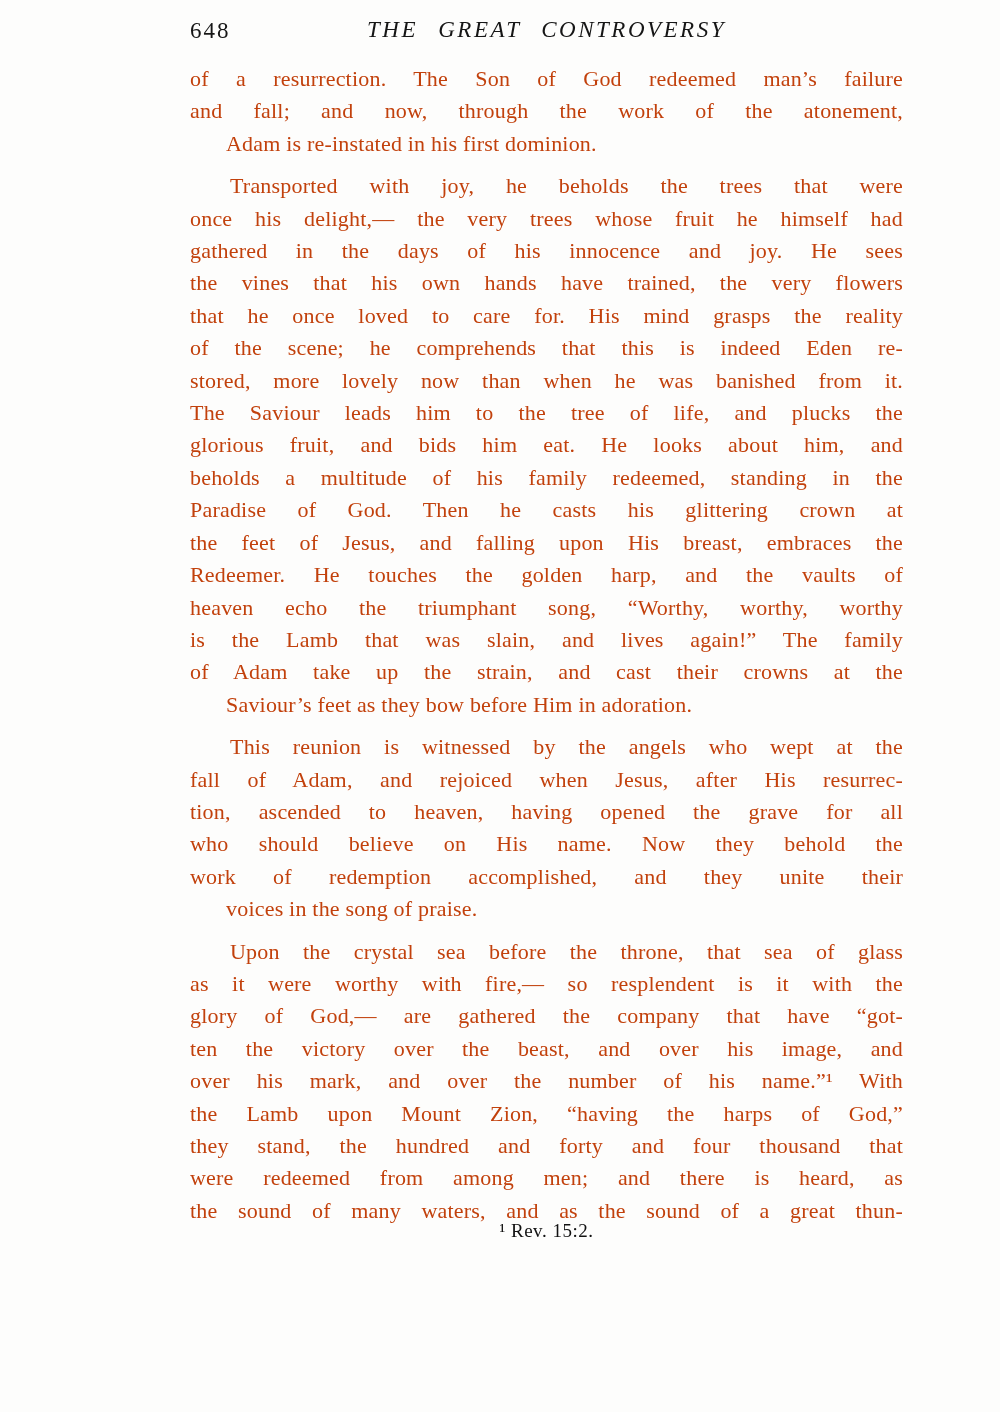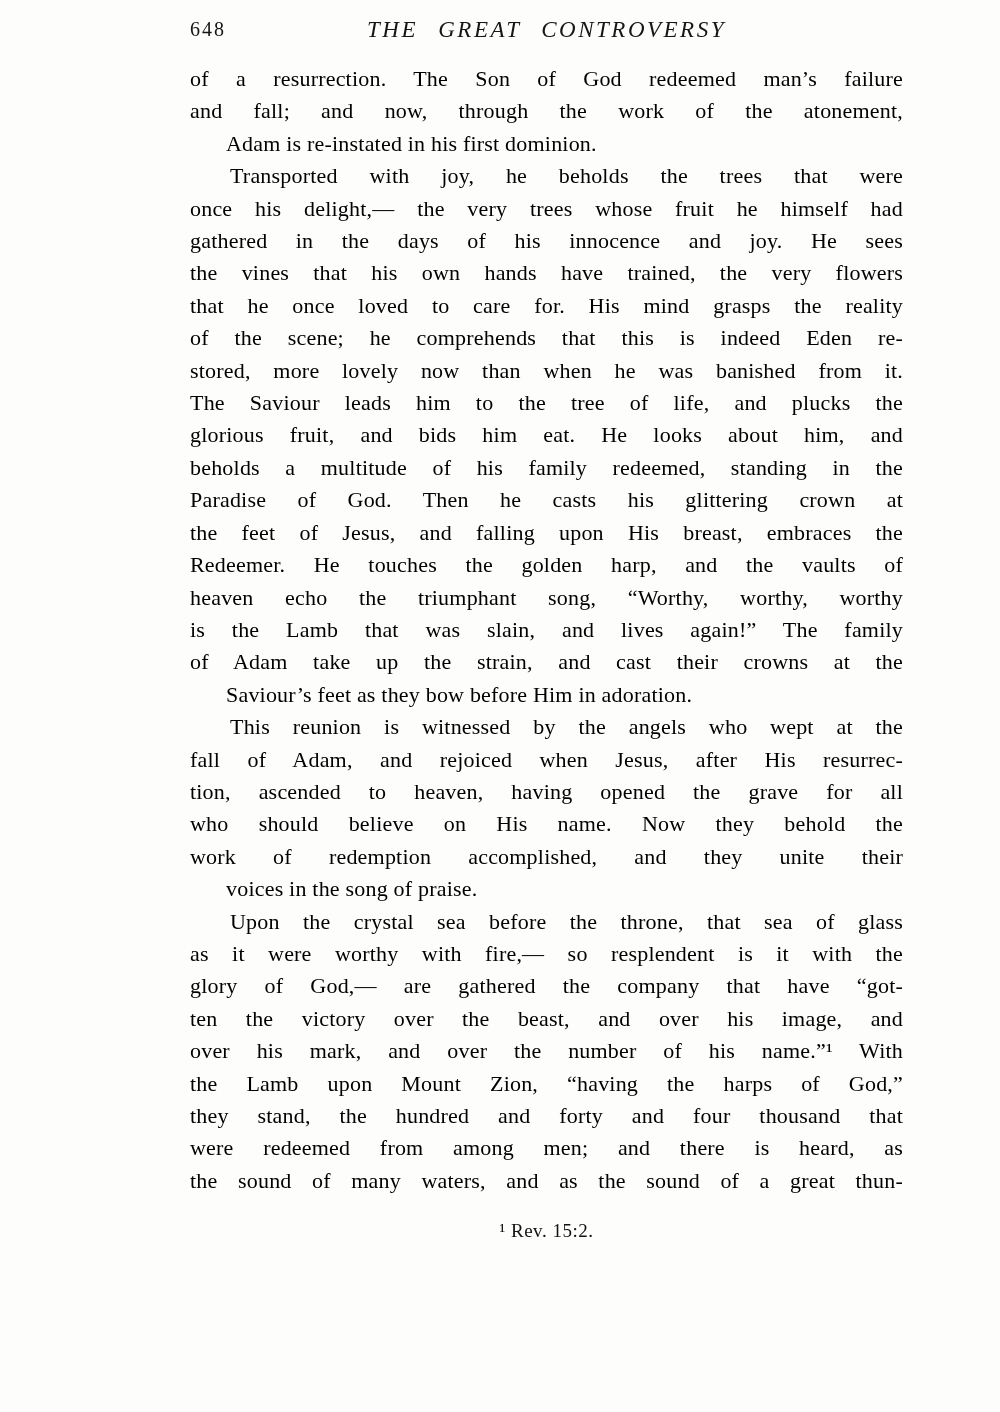--- a/index.html
+++ b/index.html
@@ -20,21 +20,21 @@
     position: absolute;
     top: 17px;
     left: 190px;
     width: 713px;
     height: 32px;
   }
   .page-number {
     position: absolute;
     left: 0;
     top: 1px;
-    font-size: 20px;
+    font-size: 23px;
     letter-spacing: 2px;
     color: #161616;
   }
   .running-title {
     position: absolute;
     left: 0;
     right: 0;
     top: 0;
     text-align: center;
     font-style: italic;
@@ -43,29 +43,29 @@
     word-spacing: 12px;
     color: #161616;
   }
   .page-main {
     position: absolute;
     top: 63px;
     left: 190px;
     width: 713px;
     font-size: 22px;
     line-height: 32.4px;
-    color: #000000;
+    color: #c2410c;
   }
   .para { margin: 0; }
   .line {
     text-align: justify;
     text-align-last: justify;
     letter-spacing: 0.2px;
   }
-  .line.first-line { text-indent: 40px; }
+  .line.first-line { text-indent: 40px; margin-top: 10px; }
   .line.para-end { text-align-last: left; margin-left: 36px; }
   .footnote {
     position: absolute;
     top: 1220px;
     left: 190px;
     width: 713px;
     text-align: center;
     font-size: 19px;
     letter-spacing: 0.5px;
     color: #121212;

